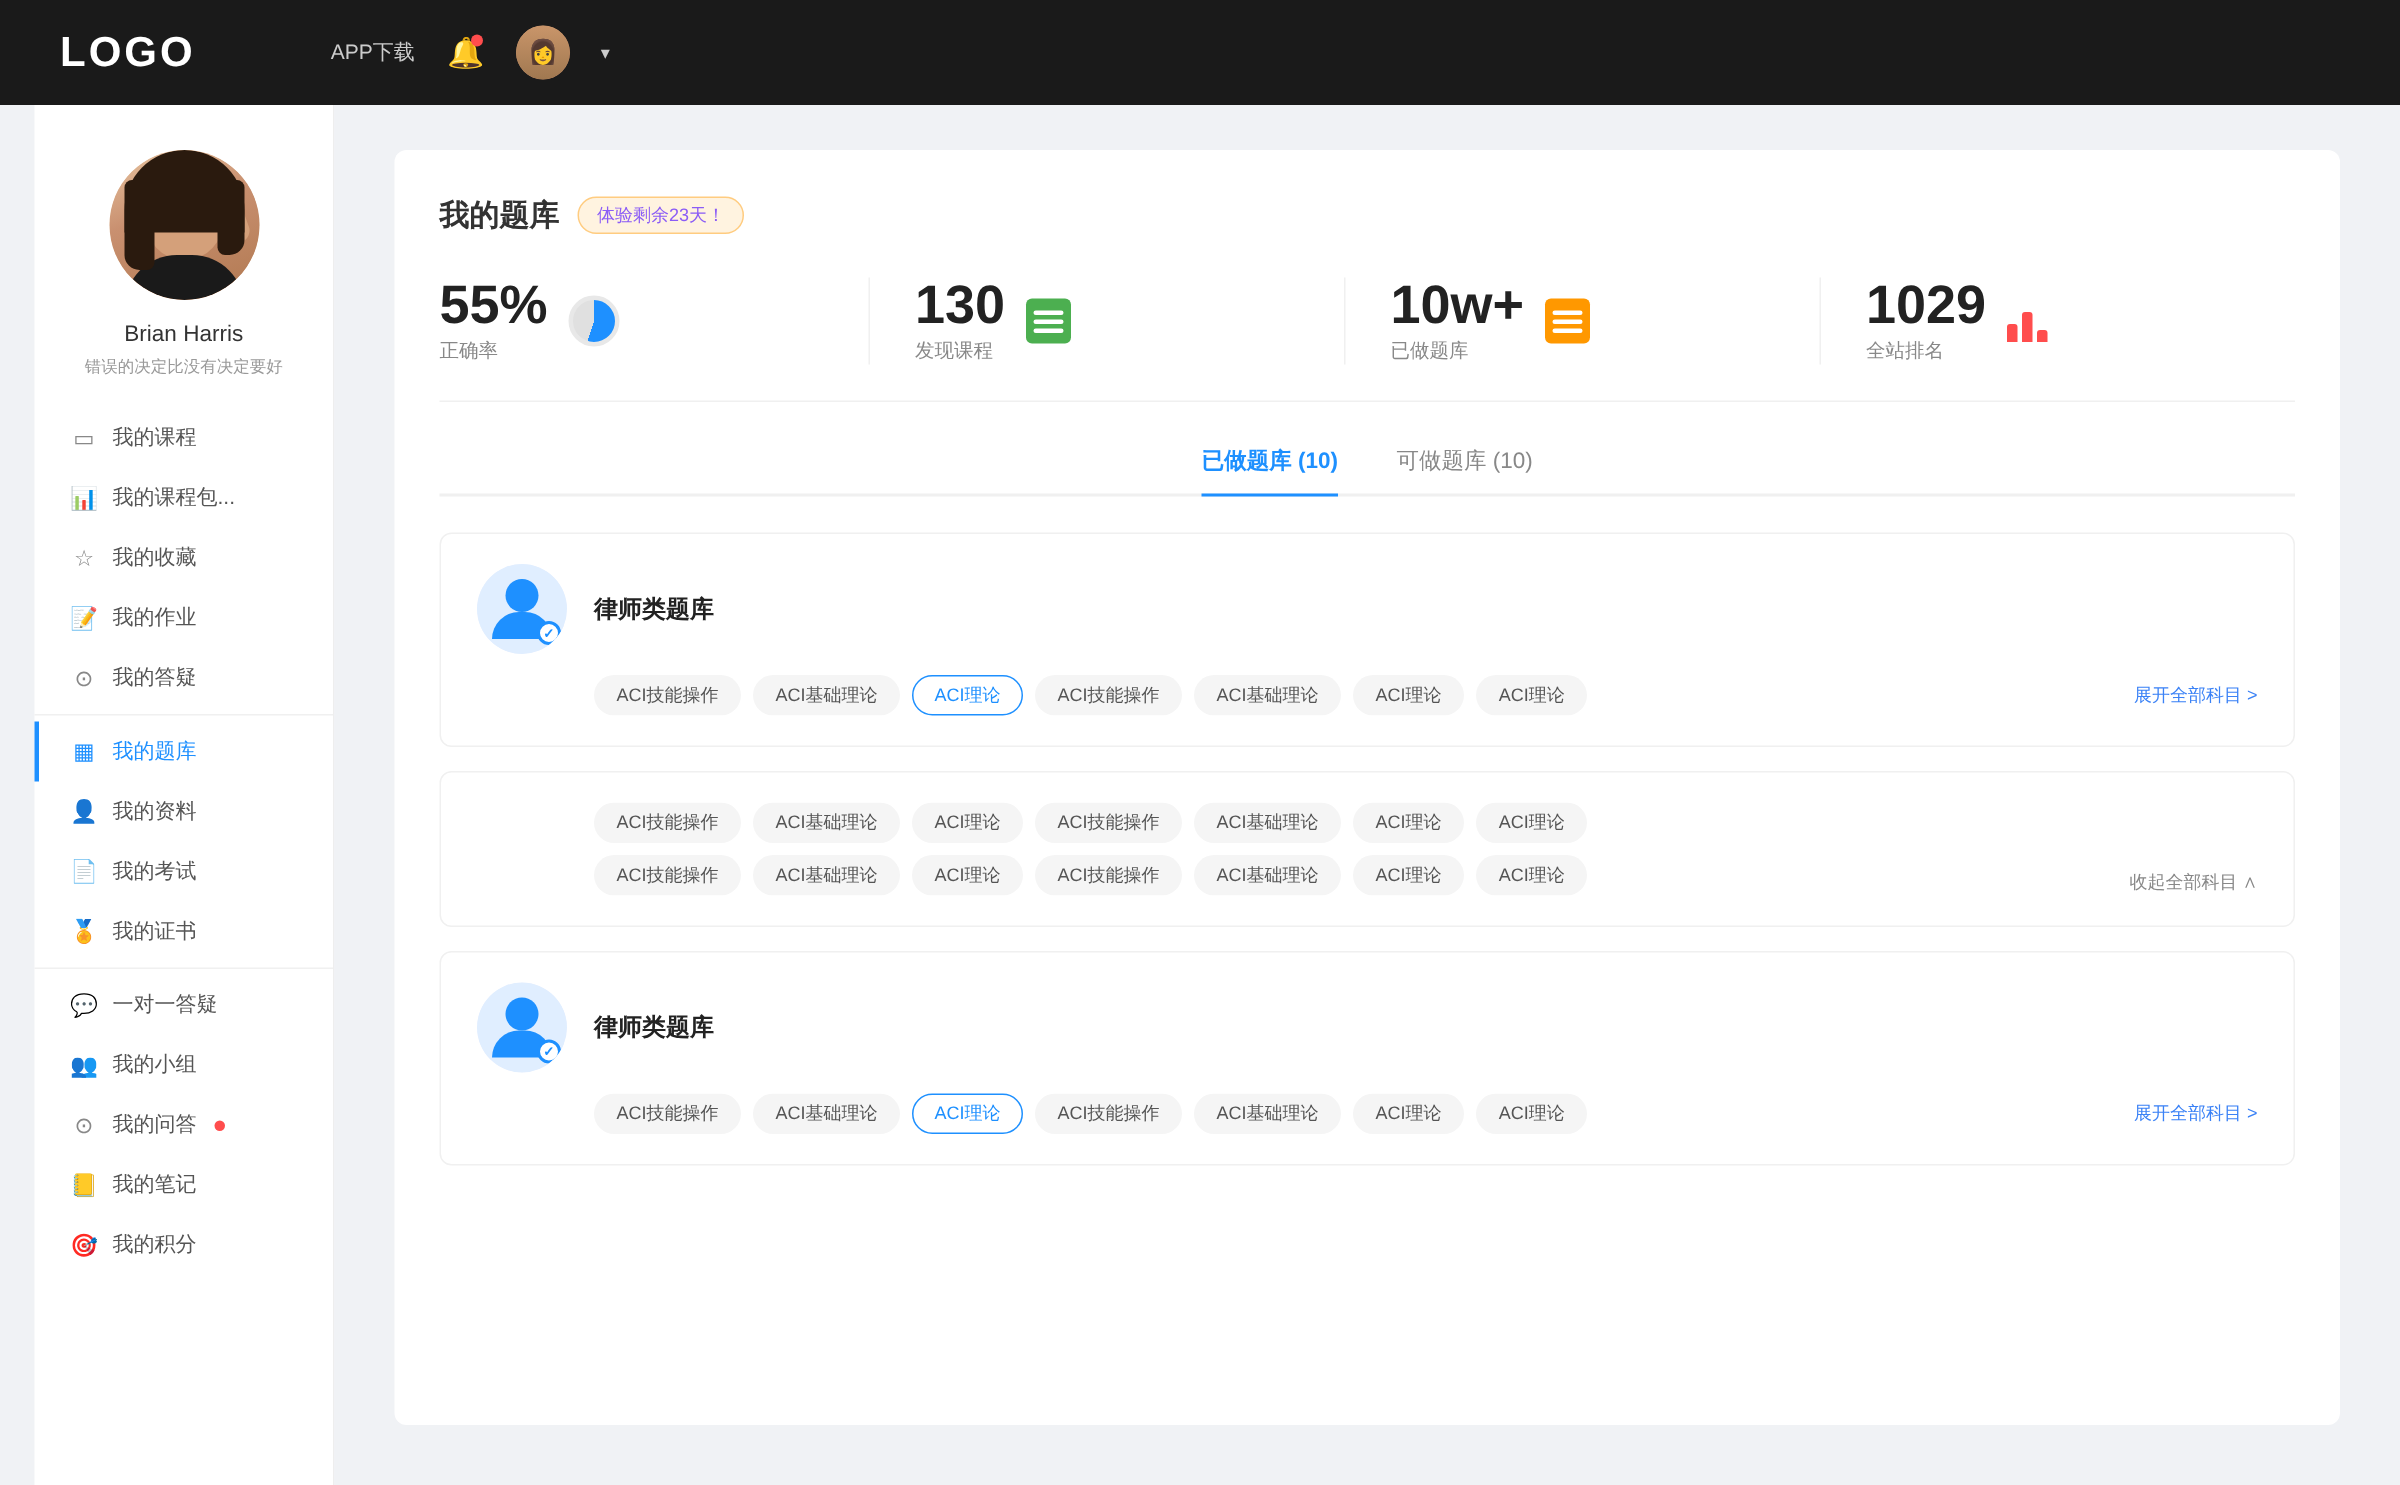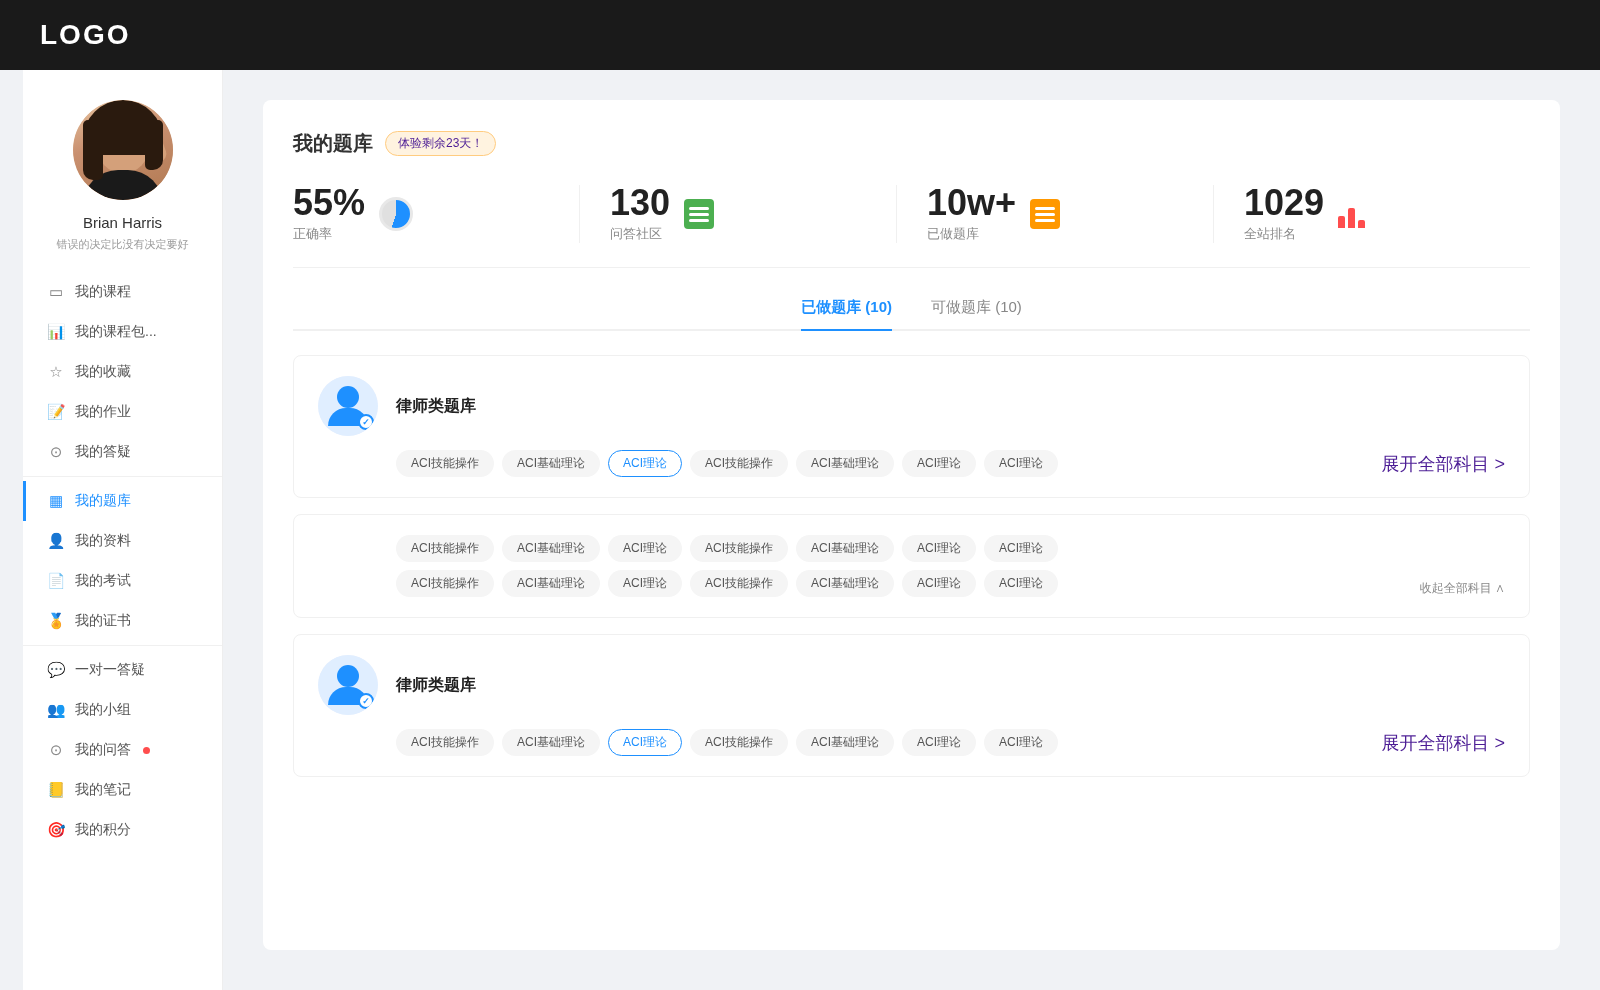--- a/index.html
+++ b/index.html
@@ -192,21 +192,21 @@
       gap: 12px;
       margin-bottom: 28px;
     }
     .page-title {
       font-size: 20px;
       color: #333;
       font-weight: 600;
     }
     .trial-badge {
       background: #fff3e0;
-      color: #4c1d95;
+      color: #8b5cf6;
       border: 1px solid #ffcc80;
       border-radius: 20px;
       padding: 3px 12px;
       font-size: 12px;
     }
 
     
     .stats-row {
       display: flex;
       gap: 0;
@@ -336,40 +336,51 @@
       color: #555;
       cursor: pointer;
       border: 1px solid transparent;
     }
     .tag.selected {
       background: white;
       color: #1e90ff;
       border: 1px solid #1e90ff;
     }
     .expand-btn {
-      font-size: 18px;
-      color: #4c1d95;
+      font-size: 12px;
+      color: #3b82f6;
       cursor: pointer;
       margin-left: auto;
       white-space: nowrap;
     }
     .collapse-btn {
       font-size: 12px;
       color: #888;
       cursor: pointer;
       margin-left: auto;
       white-space: nowrap;
       align-self: flex-end;
     }
   </style>
 </head>
 <body>
 
 <nav class="navbar">
   <div class="nav-logo">LOGO</div>
+  <div class="nav-right">
+    <span class="nav-app-download">APP下载</span>
+    <div class="nav-bell">
+      <span class="nav-bell-icon">🔔</span>
+      <div class="nav-bell-dot"></div>
+    </div>
+    <div class="nav-avatar">
+      <div class="nav-avatar-img">👩</div>
+    </div>
+    <span class="nav-dropdown-arrow">▾</span>
+  </div>
 </nav>
 
 <div class="main-layout">
 
   <aside class="sidebar">
     <div class="sidebar-avatar">
 
       <div style="width:100%;height:100%;border-radius:50%;background:linear-gradient(160deg,#e8c4a0 0%,#c99070 40%,#b07850 100%);display:flex;align-items:center;justify-content:center;position:relative;overflow:hidden;">
 
         <div style="position:absolute;top:0;left:50%;transform:translateX(-50%);width:80px;height:55px;background:#2a1a0e;border-radius:40px 40px 0 0;z-index:2;"></div>
@@ -462,21 +473,21 @@
           <div>
             <div class="stat-number">55%</div>
             <div class="stat-label">正确率</div>
           </div>
           <div class="pie-icon"></div>
         </div>
 
         <div class="stat-item">
           <div>
             <div class="stat-number">130</div>
-            <div class="stat-label">问答社区</div>
+            <div class="stat-label">发现课程</div>
           </div>
           <div class="list-icon-blue">
             <div></div>
               <div></div>
               <div></div>
           </div>
         </div>
 
         <div class="stat-item">
           <div>

